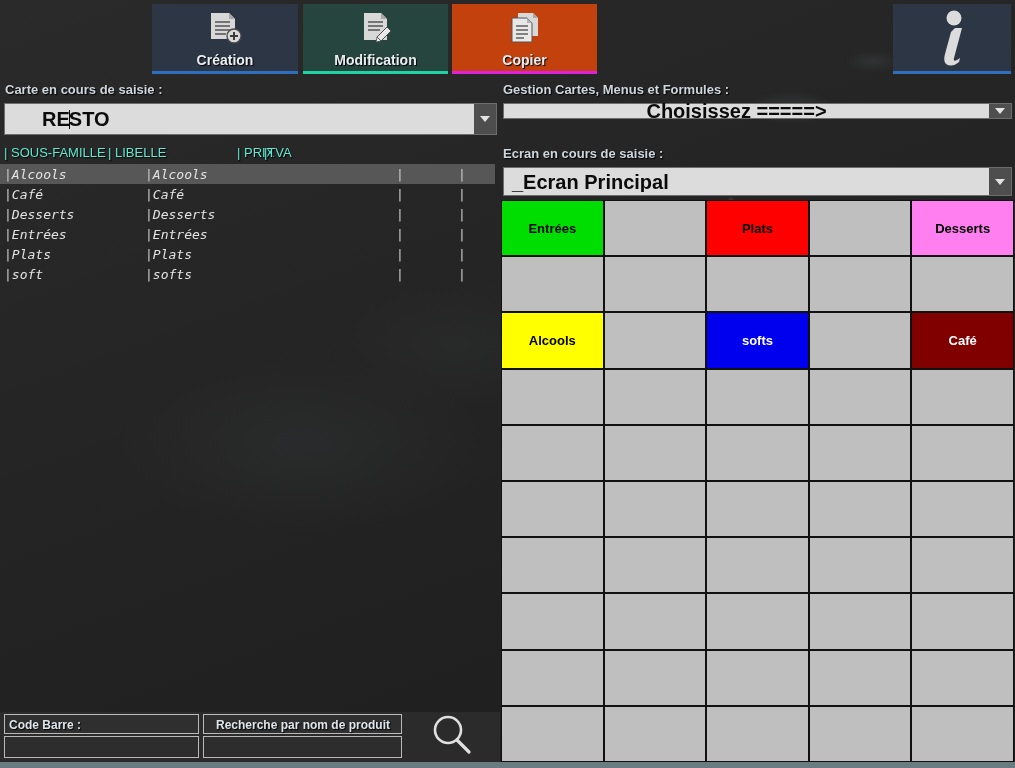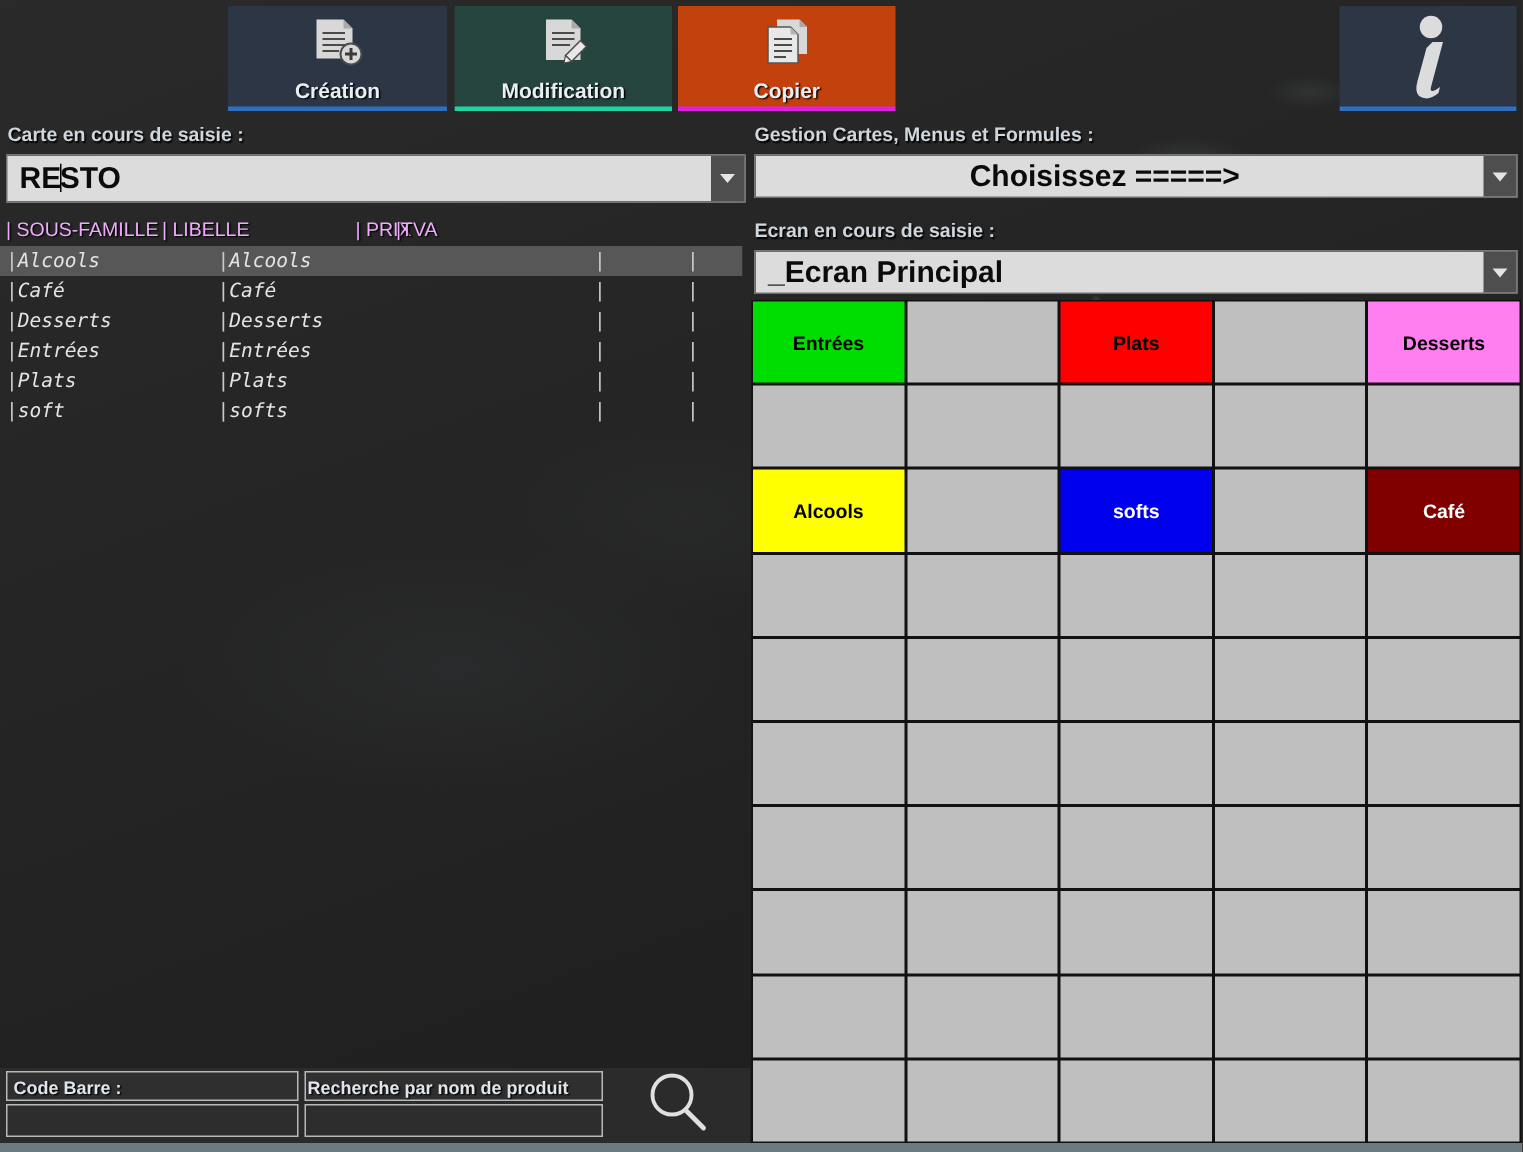--- a/index.html
+++ b/index.html
@@ -109,21 +109,21 @@
     width: 1px; height: 19px;
     background: #000;
     vertical-align: -3px;
     margin: 0 -1px;
   }
 
   
   .listhead {
     position: absolute;
     font-size: 13px;
-    color: #f0abfc;
+    color: #5eead4;
     text-shadow: 1px 1px 1px #000;
     white-space: pre;
   }
   .listbox {
     position: absolute;
     overflow: hidden;
     font-style: italic;
   }
   .lrow {
     height: 20px;
@@ -288,21 +288,21 @@
           <path d="M26 20 L33 20 L25 50 Q24 54 28 52 L31 50 L30 54 Q23 60 17 56 Q14 53 16 46 L22 24 Z" fill="#dcdcdc"></path>
         </svg>
       </span>
       <span class="underbar" style="background: rgb(47, 111, 192);"></span>
     </div>
 
   </div>
 
   <div class="flabel" style="left:5px;top:82px;">Carte en cours de saisie :</div>
 
-  <div class="combo" style="left:4px;top:103px;width:493px;height:32px;">
+  <div class="combo" style="left:4px;top:103px;width:493px;height:32px;padding-left:29px;">
     <span class="cval"><span>RE</span><span class="caret"></span><span>STO</span></span>
     <span class="arrow">
         <i></i>
       </span>
   </div>
 
   <div class="listhead" style="left:4px;top:145px;">| SOUS-FAMILLE</div>
   <div class="listhead" style="left:108px;top:145px;">| LIBELLE</div>
   <div class="listhead" style="left:237px;top:145px;">| PRIX</div>
   <div class="listhead" style="left:264px;top:145px;">|TVA</div>
@@ -316,39 +316,39 @@
       <div class="lrow"><span class="c-sf"><span class="pipe">|</span>soft</span><span class="c-lib"><span class="pipe">|</span>softs</span><span class="c-prx"><span class="pipe">|</span></span><span class="c-tva"><span class="pipe">|</span></span></div>
     </div>
 
   <div class="searchbar">
     <div class="sfield" style="left:4px;top:2px;width:195px;height:20px;background:#2f2f2f;text-align:right;">
       <span class="sflabel" style="left:4px;top:3px;">Code Barre :</span>
     </div>
     <input class="sinput" style="left: 4px; top: 24px; width: 195px; height: 22px;" value="" placeholder="">
 
     <div class="sfield" style="left:203px;top:2px;width:199px;height:20px;background:#2f2f2f;">
-      <span class="sflabel" style="left:1px;top:3px;">Recherche par nom de produit</span>
+      <span class="sflabel" style="left:12px;top:3px;">Recherche par nom de produit</span>
     </div>
     <input class="sinput" style="left: 203px; top: 24px; width: 199px; height: 22px;" value="" placeholder="">
   </div>
 
   <div class="searchicon">
     <span>
       <svg width="46" height="44" viewBox="0 0 46 44">
         <circle cx="19" cy="17" r="13" fill="none" stroke="#e0e0e0" stroke-width="2.6"></circle>
         <line x1="28" y1="27" x2="40" y2="39" stroke="#e0e0e0" stroke-width="3.2" stroke-linecap="round"></line>
       </svg>
     </span>
   </div>
 
   <div class="leftpanel-bottom"></div>
 
   <div class="flabel" style="left:503px;top:82px;">Gestion Cartes, Menus et Formules  :</div>
 
-  <div class="combo" style="left:503px;top:103px;width:509px;height:29px;gap:20px;">
+  <div class="combo" style="left:503px;top:103px;width:509px;height:16px;gap:20px;">
     <span class="cval center">Choisissez  =====&gt;</span>
     <span class="arrow">
         <i></i>
       </span>
   </div>
 
   <div class="flabel" style="left:503px;top:146px;">Ecran en cours de saisie :</div>
 
   <div class="combo" style="left:503px;top:167px;width:509px;height:29px;">
     <span class="cval">_Ecran Principal</span>

